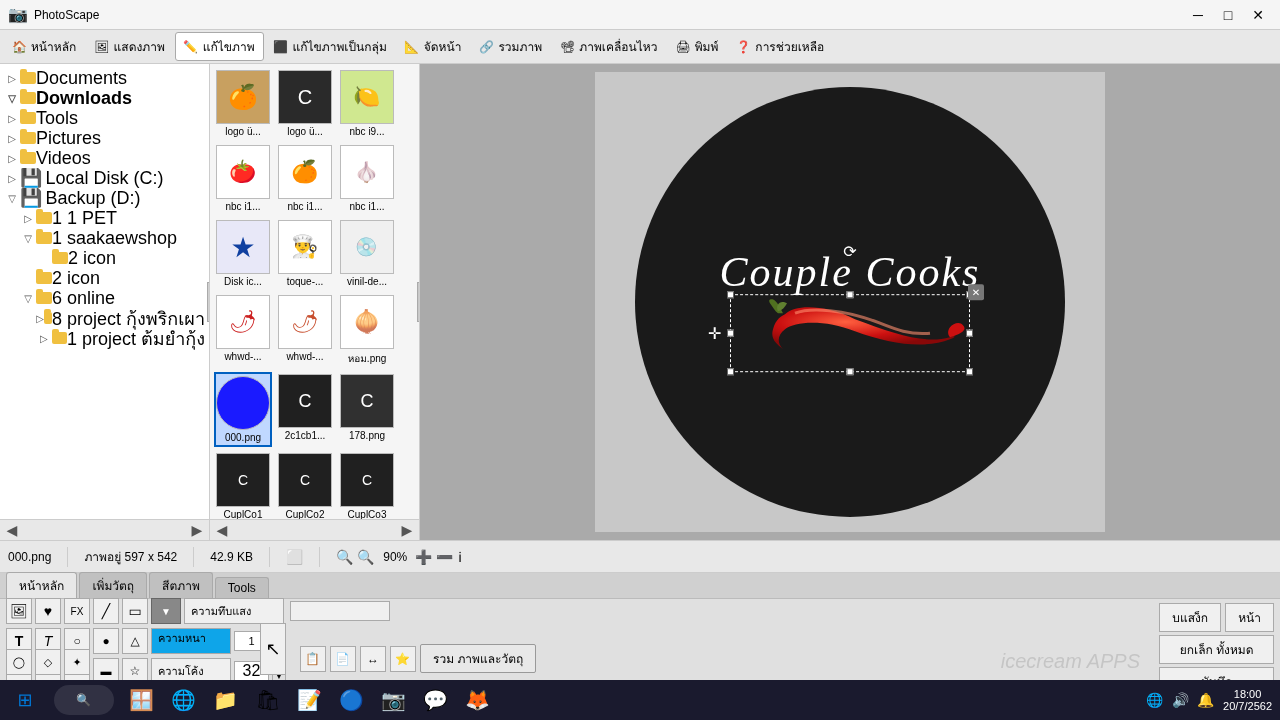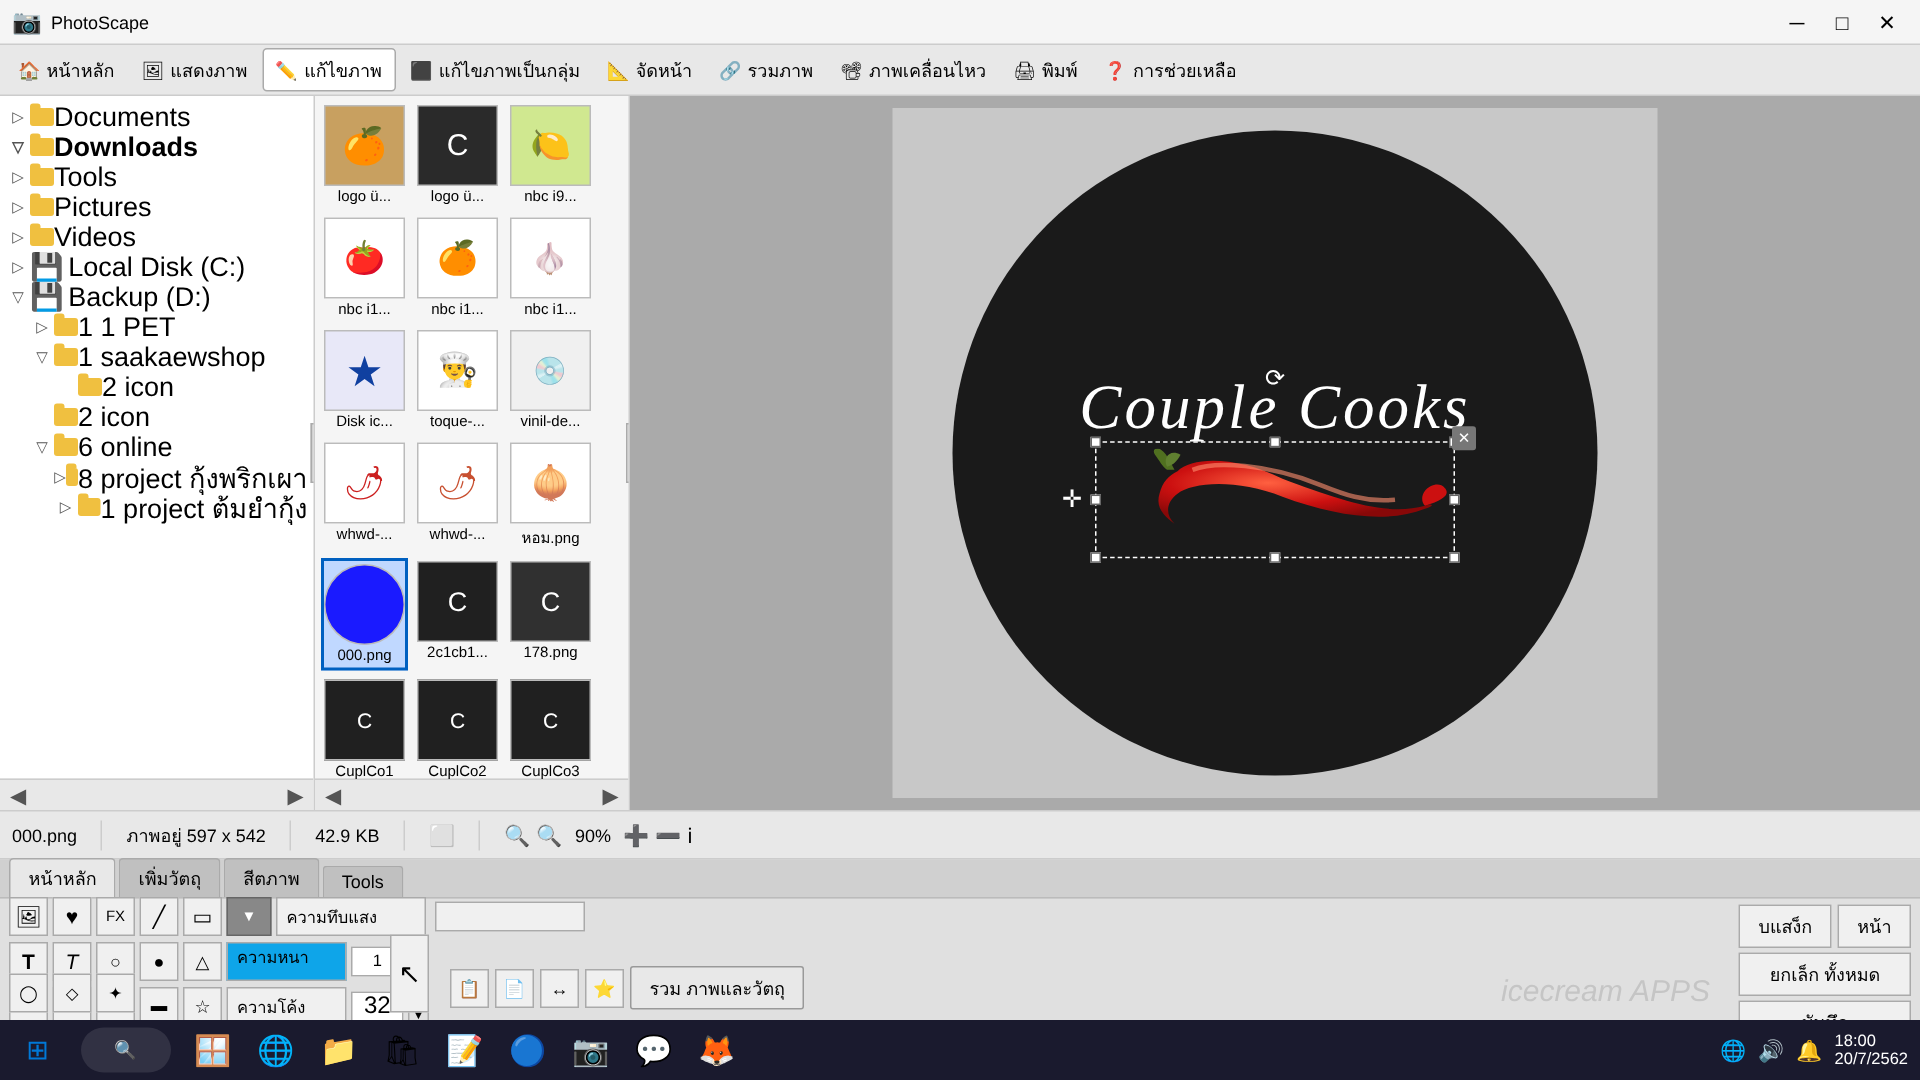--- a/index.html
+++ b/index.html
@@ -248,21 +248,21 @@
       cursor: pointer;
     }
     .taskbar-systray {
       display: flex;
       align-items: center;
       gap: 8px;
       padding: 0 8px;
       color: white;
       font-size: 11px;
     }
-    .systray-time { text-align: left; }
+    .systray-time { text-align: center; }
 
     
     .panel-arrows {
       display: flex;
       justify-content: space-between;
       padding: 2px;
       background: #e8e8e8;
       border-top: 1px solid #ccc;
     }
     .arrow-btn { cursor: pointer; color: #555; font-size: 14px; width: 20px; text-align: center; }

